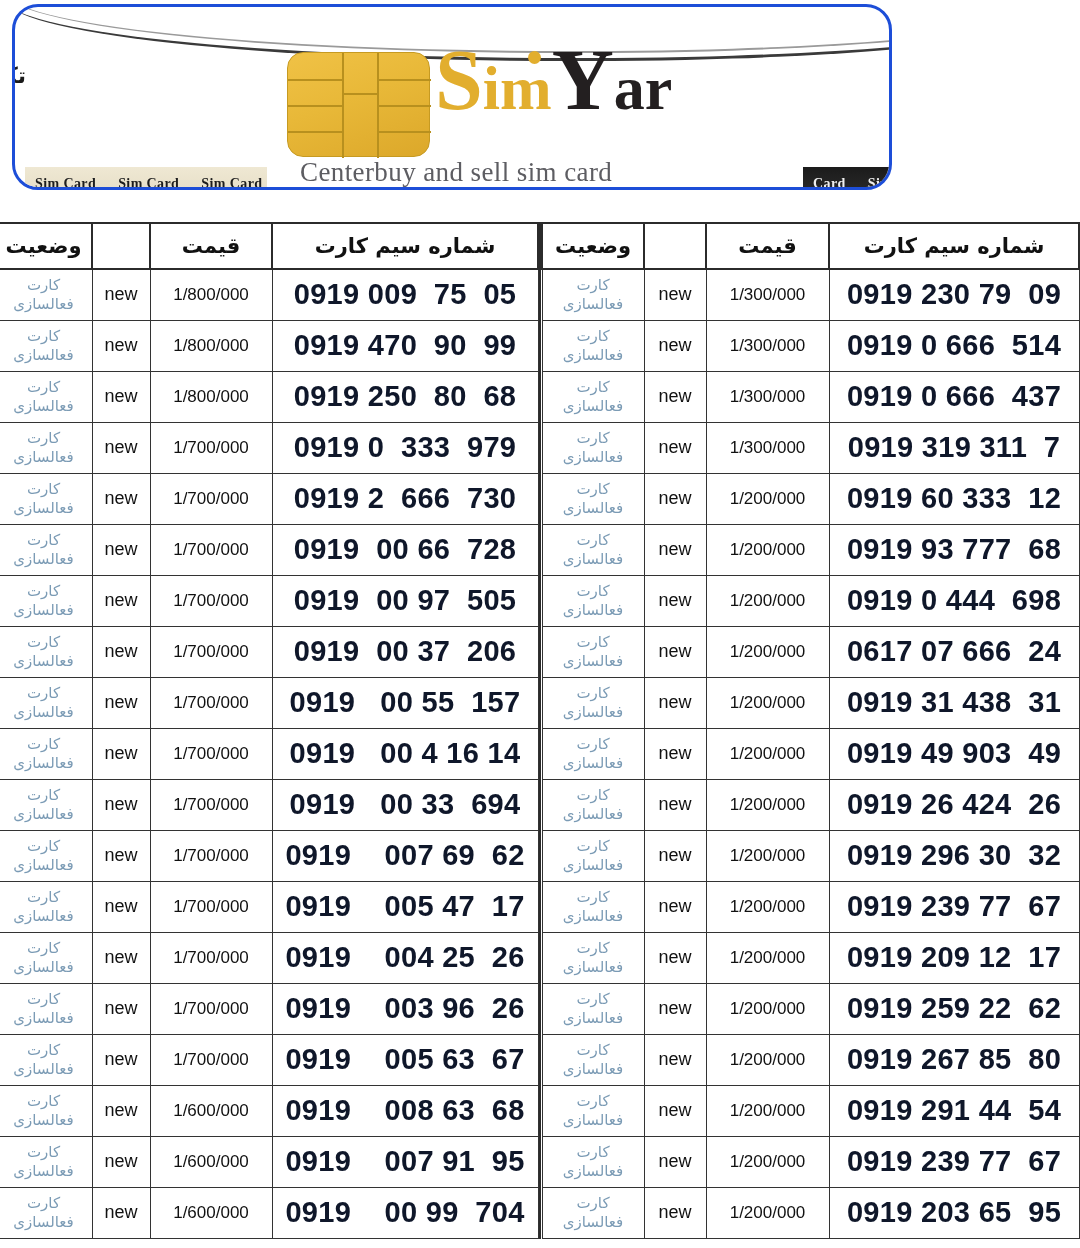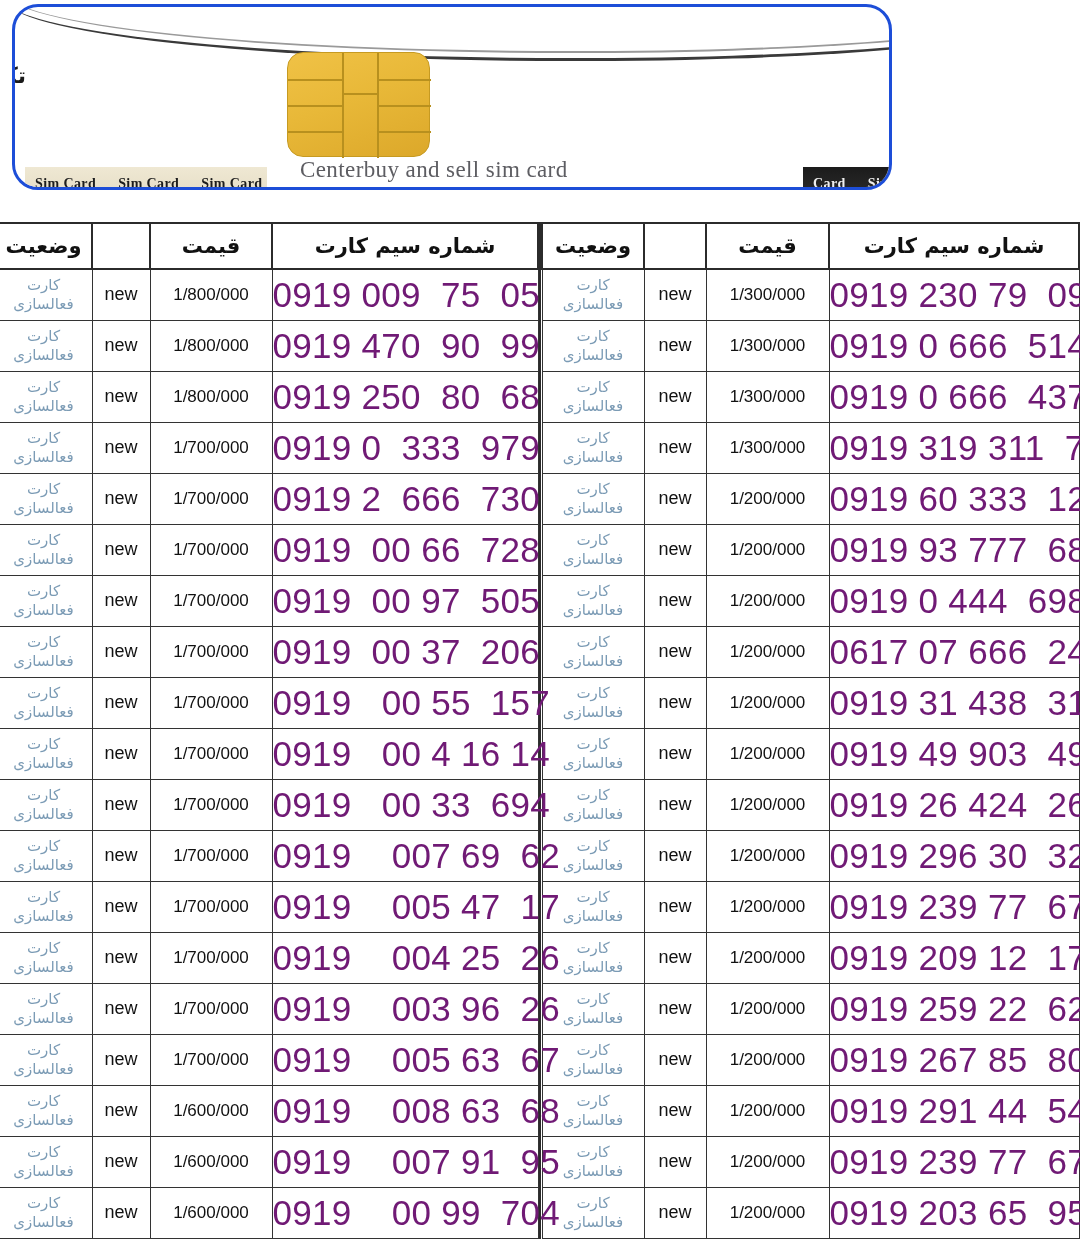--- a/index.html
+++ b/index.html
@@ -144,21 +144,21 @@
     height: 13px;
     border-radius: 50%;
     background: #e2ae2e;
   }
 
   .tagline {
     position: absolute;
     left: 285px;
     top: 150px;
     font-family: "Liberation Serif", "DejaVu Serif", serif;
-    font-size: 23px;
+    font-size: 27px;
     font-weight: 400;
     color: #5d5d62;
     letter-spacing: 0.4px;
     white-space: nowrap;
   }
 
   
   .strip {
     position: absolute;
     top: 160px;
@@ -232,23 +232,23 @@
   .right-tbl col.c-status { width: 102px; }
 
   
   .left-tbl col.c-num    { width: 266px; }
   .left-tbl col.c-price  { width: 122px; }
   .left-tbl col.c-blank  { width: 58px; }
   .left-tbl col.c-status { width: 97px; }
 
   .cell-number {
     font-family: "Liberation Sans", "DejaVu Sans", sans-serif;
-    font-size: 35px;
-    font-weight: 400;
-    color: #701a75;
+    font-size: 29px;
+    font-weight: 700;
+    color: #0f172a;
     direction: ltr;
     letter-spacing: 0.3px;
     white-space: pre;
   }
   .cell-price {
     font-family: "Liberation Sans", "DejaVu Sans", sans-serif;
     font-size: 17px;
     font-weight: 400;
     color: #111111;
     direction: ltr;
@@ -296,20 +296,24 @@
         <i class="h3"></i>
       <i class="h4"></i>
         <i class="h5"></i>
         <i class="h6"></i>
       <i class="v1"></i>
         <i class="v2"></i>
         <i class="v3"></i>
         <i class="mid"></i>
     </div>
 
+    <div class="wordmark">
+      <span class="gold">S</span><span class="gold small">im</span><span class="dark">Y</span><span class="dark small">ar</span>
+      <span class="dot"></span>
+    </div>
 
     <div class="tagline">Centerbuy and sell sim card</div>
 
     <div class="banner-right-text">
       <div class="banner-owner">خسرویار</div>
       <div class="banner-phone">0935 44444 83</div>
       <div class="banner-phone">0919 745 45 50</div>
     </div>
 
     <div class="strip strip-left">

